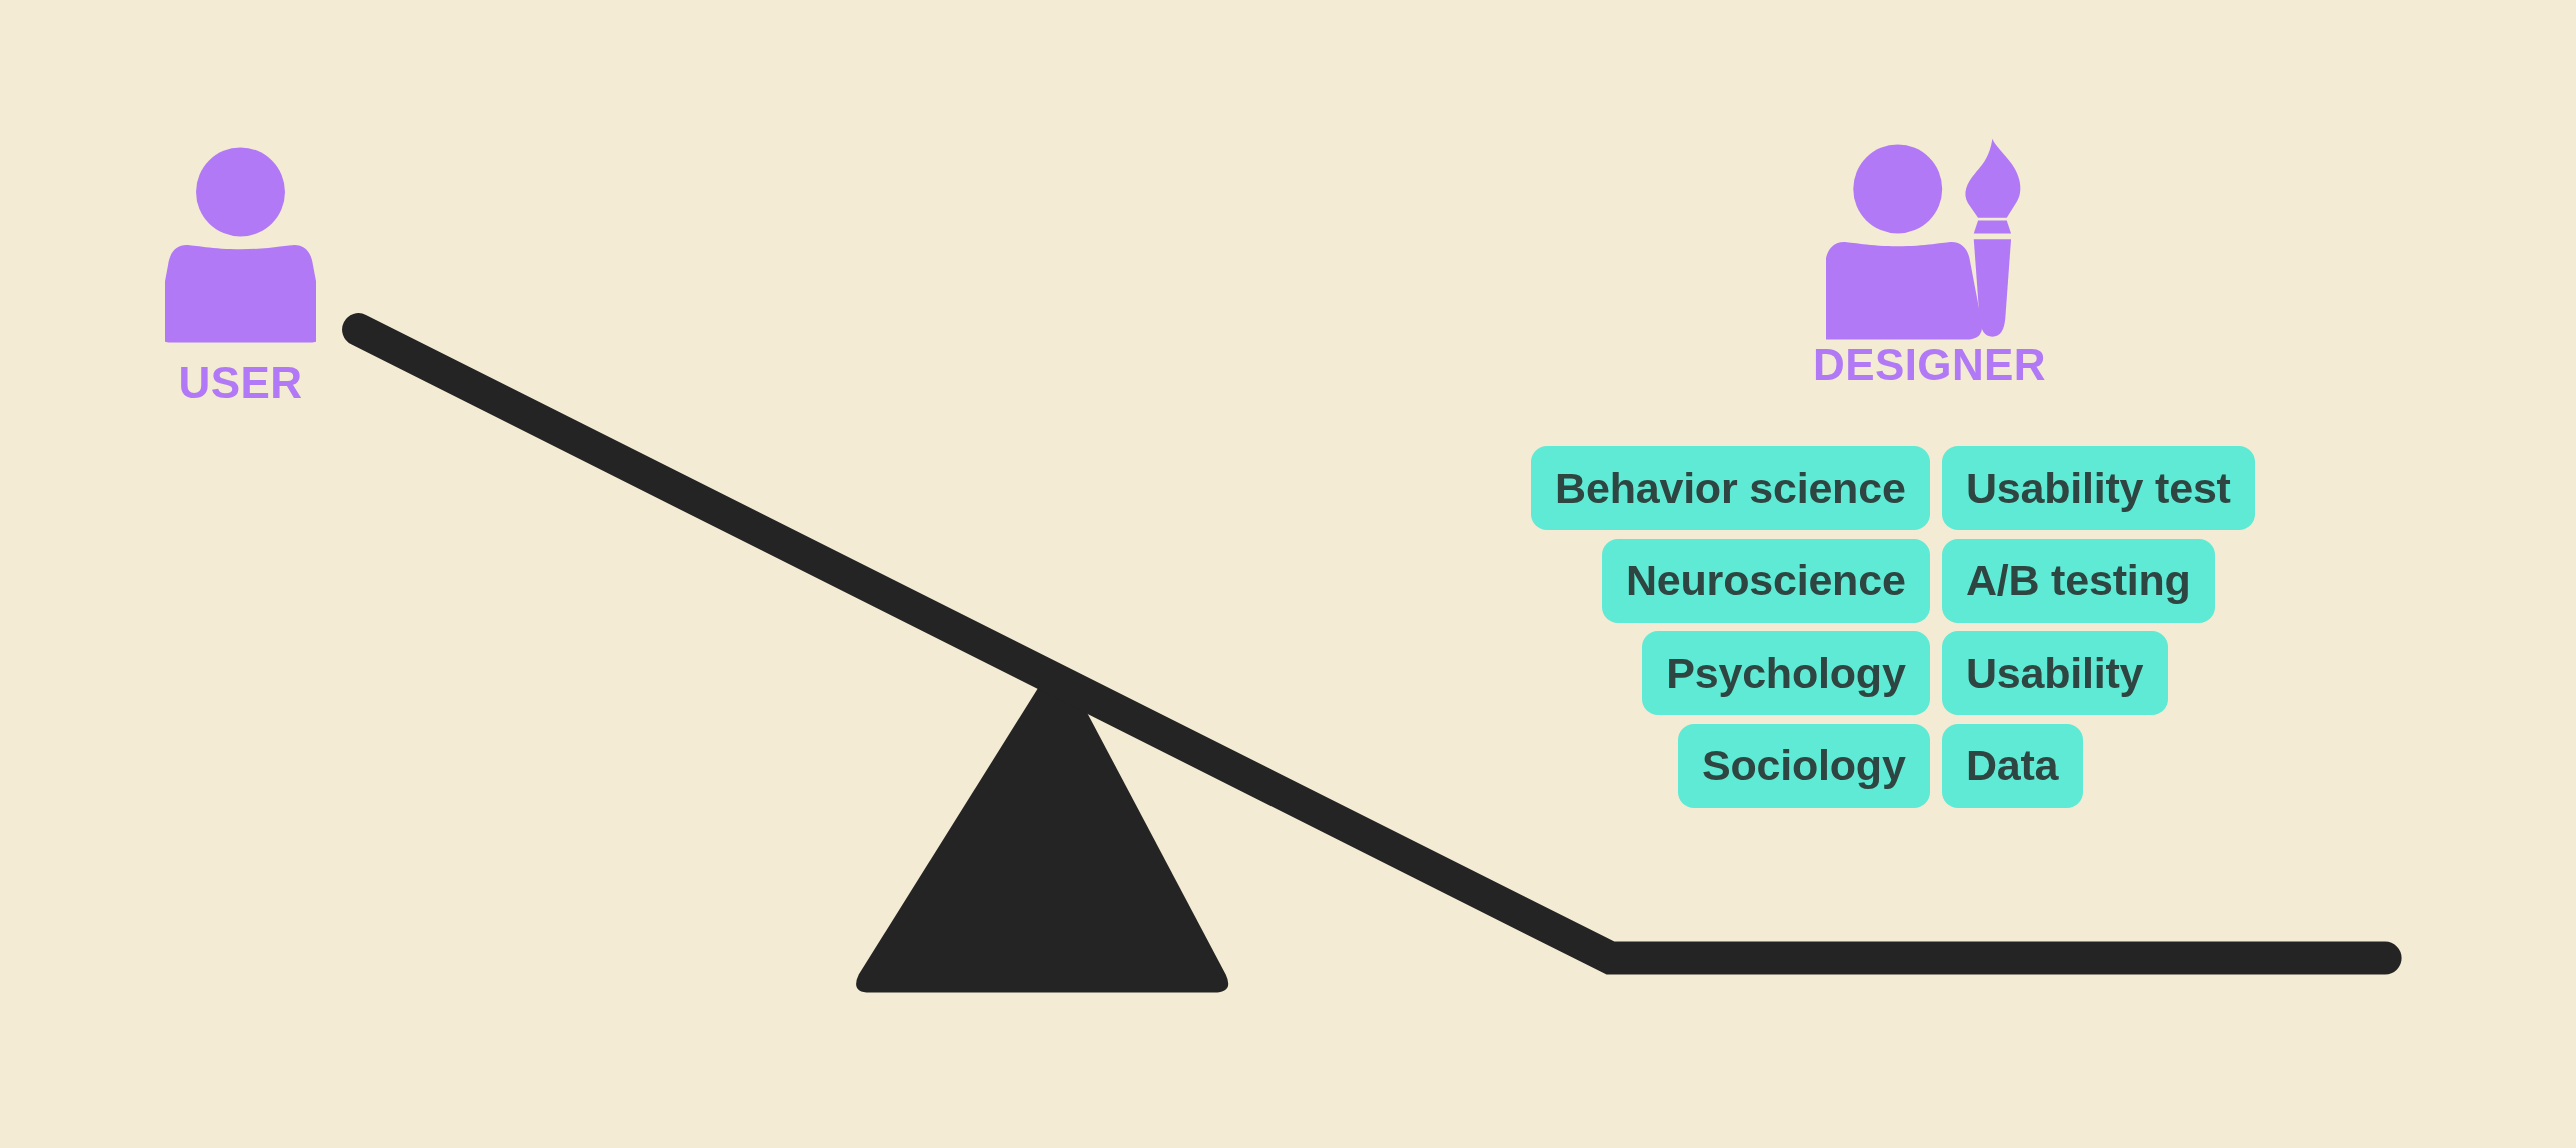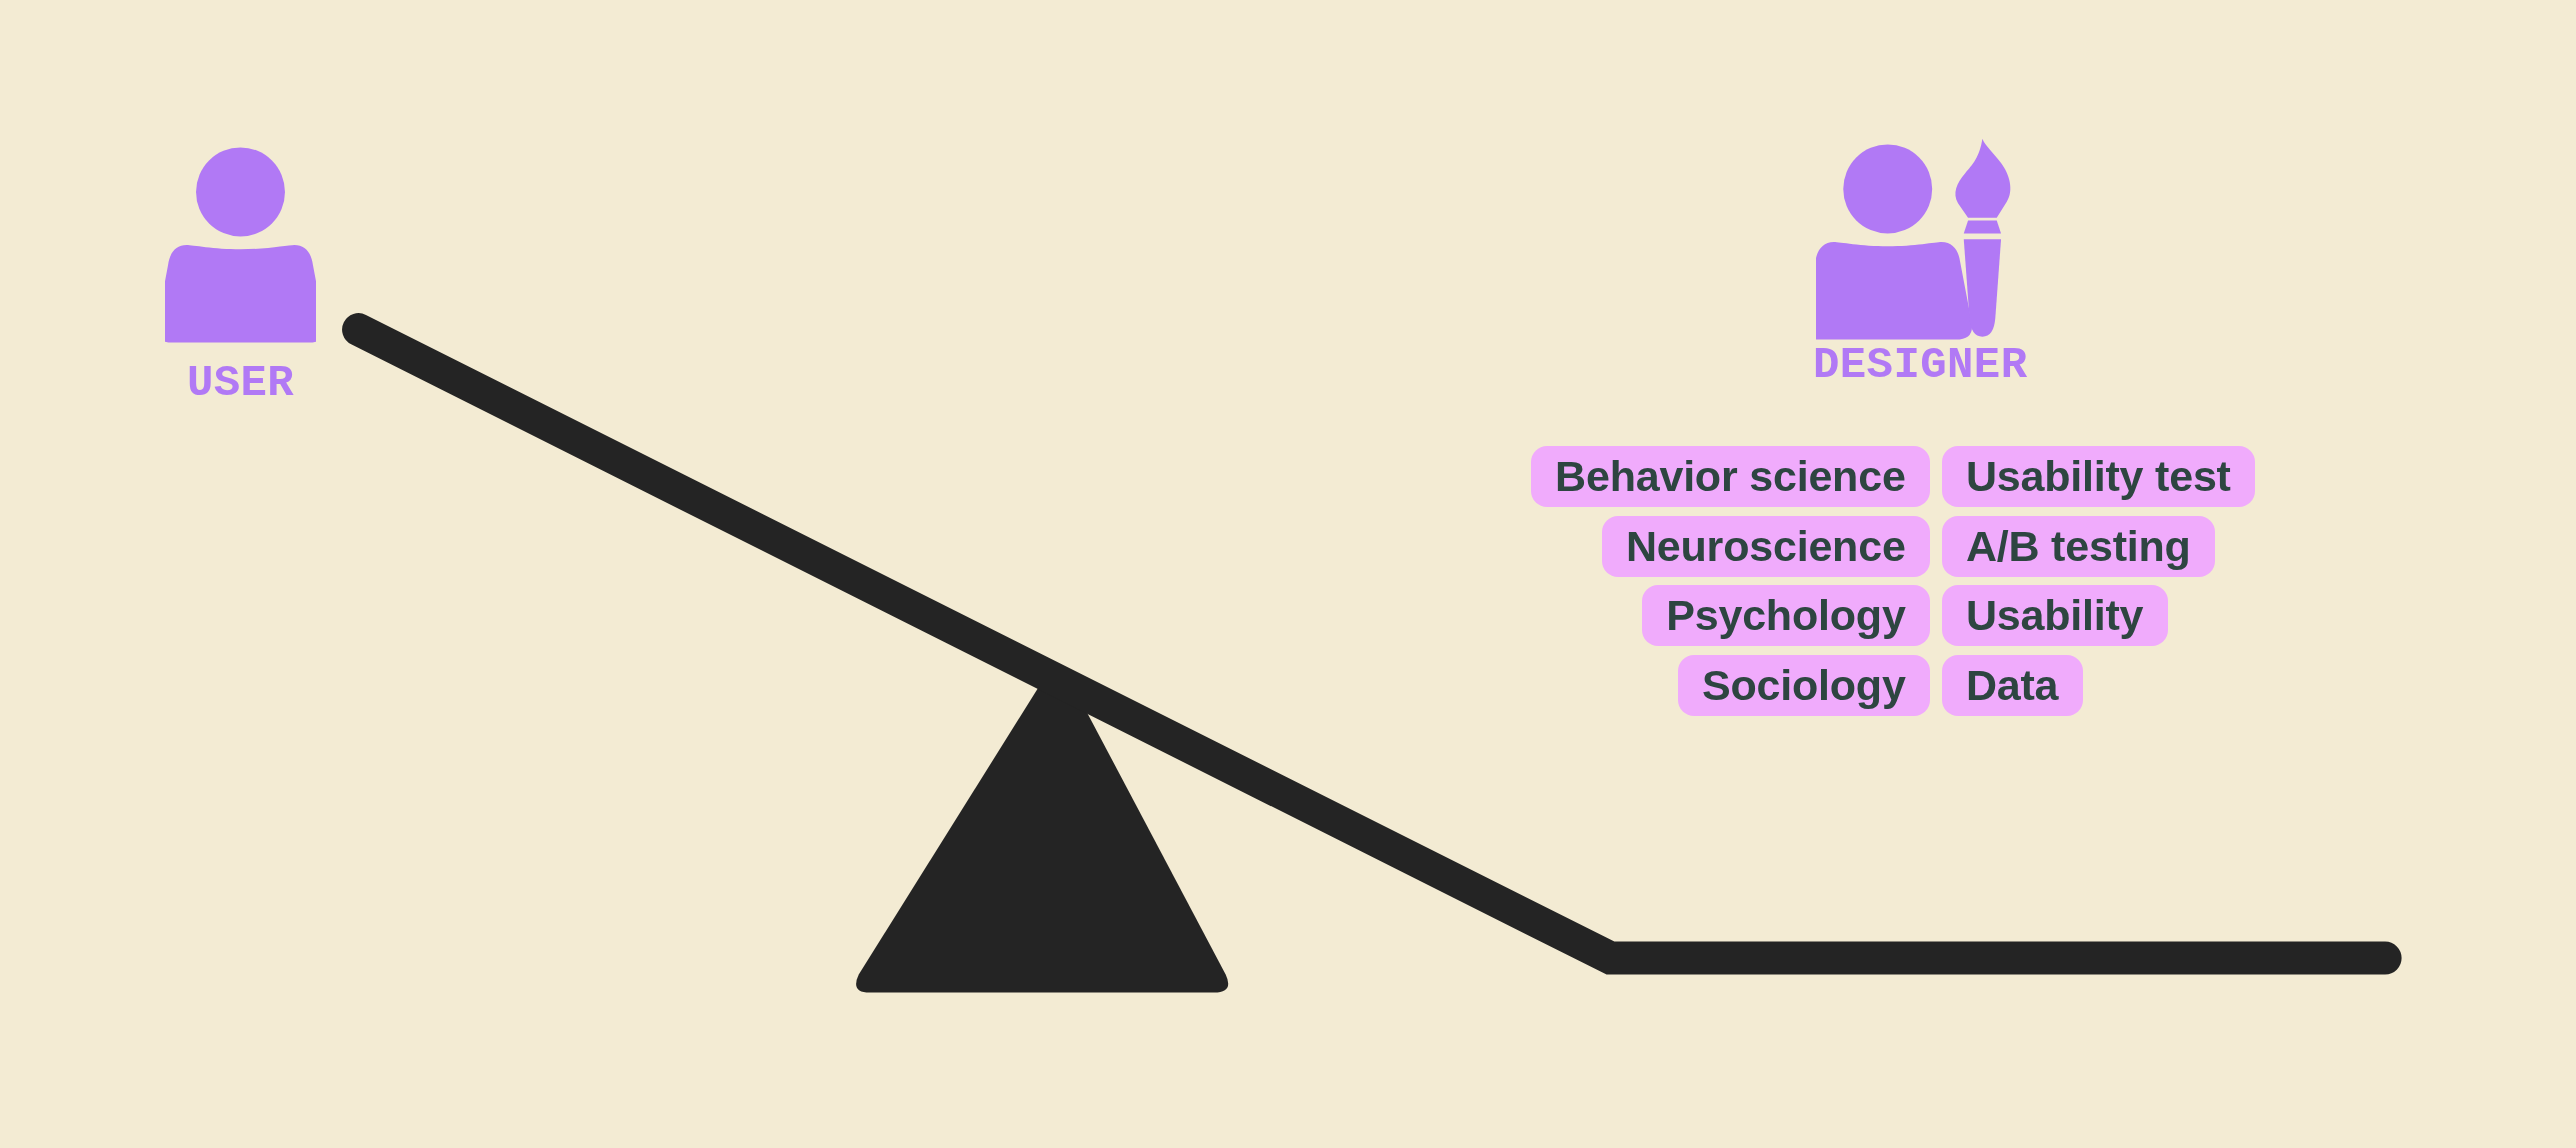--- a/index.html
+++ b/index.html
@@ -20,21 +20,20 @@
     width:2576px; height:1148px;
     pointer-events:none;
   }
 
   
   .actor {
     position:absolute;
     display:flex;
     flex-direction:column;
     align-items:center;
-    font-family:Liberation Mono, monospace;
   }
   .actor-figure { display:block; }
   .actor-label {
     font-weight:bold;
     letter-spacing:0.4px;
     color:#B179F5;
     line-height:1;
     white-space:nowrap;
   }
 
@@ -62,31 +61,31 @@
     flex:0 0 518px;
     display:flex;
     justify-content:flex-end;
   }
   .pill-col-right {
     flex:0 0 auto;
     display:flex;
     justify-content:center;
   }
   .pill {
-    background:#f0abfc;
+    background:#5eead4;
     color:#2E4541;
     border-radius:16px;
     font-size:43px;
     font-weight:bold;
     line-height:1;
     display:flex;
     align-items:center;
     justify-content:center;
     padding:0 24.4px;
-    height:61px;
+    height:84px;
     white-space:nowrap;
     letter-spacing:-0.2px;
   }
 </style>
 </head>
 <body>
 
 <div id="stage">
 
   <svg id="seesaw-svg" viewBox="0 0 3594 1602">

